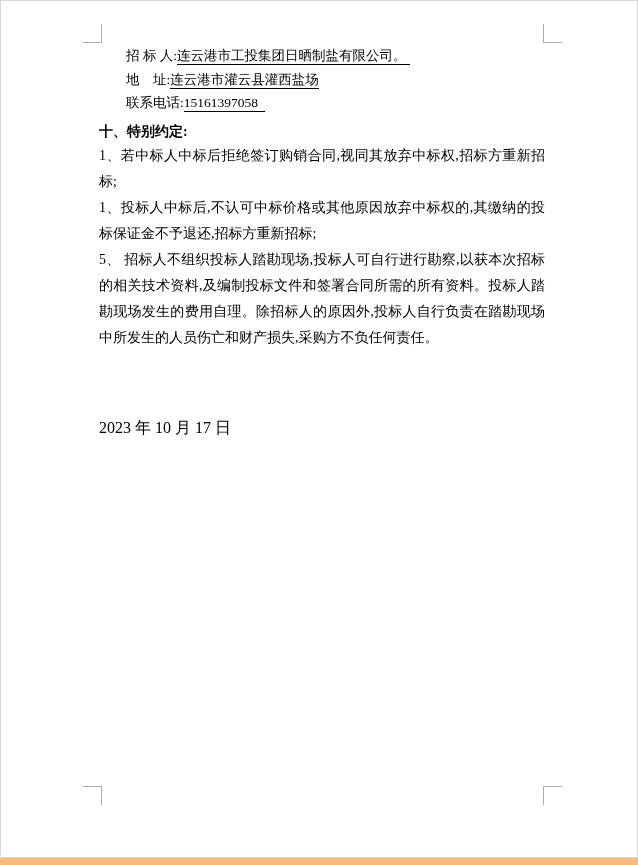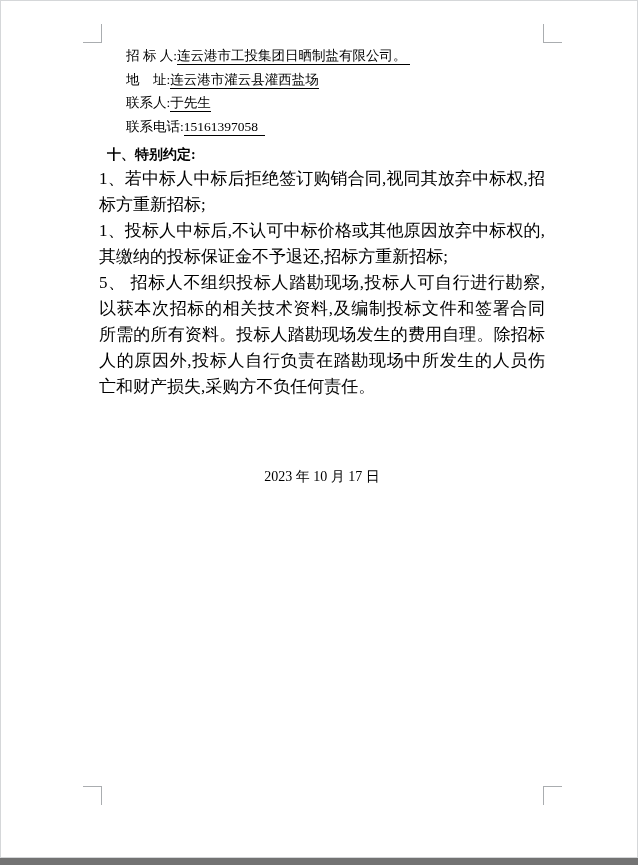--- a/index.html
+++ b/index.html
@@ -1,19 +1,19 @@
 <!DOCTYPE html>
 <html><head>
 <meta charset="utf-8">
 <style>
   html,body{margin:0;padding:0;}
   .canvas{
     position:relative;
     width:638px;height:865px;
-    background:#737373;
+    background:#fdba74;
     font-family:"Liberation Serif","DejaVu Serif",serif;
     color:#000;
     overflow:hidden;
   }
   .page{
     position:absolute;left:0;top:0;
     width:638px;height:858px;
     box-sizing:border-box;
     background:#ffffff;
     border:1px solid #d5d7d9;
@@ -26,50 +26,48 @@
   .crop.br{left:542px;top:785px;border-left-width:1px;border-top-width:1px;}
 
   .content{position:absolute;left:98px;top:41px;width:446px;}
 
   .contact{padding:2px 0 0 27px;font-size:13.5px;line-height:23.5px;}
   .contact-row{white-space:pre;}
   .contact-row .lbl{white-space:pre;}
   .contact-row .u{border-bottom:1px solid #000;padding-bottom:1px;white-space:pre;}
 
   .heading{
-    margin:6px 0 0 8px;
+    margin:6px 0 0 0;
     font-size:14px;font-weight:bold;line-height:22px;
   }
   .clause{
-    margin:0;font-size:17px;line-height:26px;
+    margin:0;font-size:14px;line-height:26px;
     text-align:justify;text-justify:inter-ideograph;
   }
   .date-line{
     margin-top:64px;
-    text-align:center;
-    font-size:14px;line-height:26px;
+    font-size:16px;line-height:26px;
   }
 </style>
 </head>
 <body>
 
 <div class="canvas">
   <div class="page">
 
     <div class="crop tl"></div>
     <div class="crop tr"></div>
     <div class="crop bl"></div>
     <div class="crop br"></div>
 
     <div class="content">
 
       <div class="contact">
         <div class="contact-row"><span class="lbl">招 标 人:</span><span class="u">连云港市工投集团日晒制盐有限公司。 </span></div>
         <div class="contact-row"><span class="lbl">地    址:</span><span class="u">连云港市灌云县灌西盐场</span></div>
-        <div class="contact-row"><span class="lbl">联系人:</span><span class="u">于先生</span></div>
         <div class="contact-row"><span class="lbl">联系电话:</span><span class="u">15161397058  </span></div>
       </div>
 
       <h2 class="heading">十、特别约定:</h2>
 
       <p class="clause">1、若中标人中标后拒绝签订购销合同,视同其放弃中标权,招标方重新招标;</p>
       <p class="clause">1、投标人中标后,不认可中标价格或其他原因放弃中标权的,其缴纳的投标保证金不予退还,招标方重新招标;</p>
       <p class="clause">5、 招标人不组织投标人踏勘现场,投标人可自行进行勘察,以获本次招标的相关技术资料,及编制投标文件和签署合同所需的所有资料。投标人踏勘现场发生的费用自理。除招标人的原因外,投标人自行负责在踏勘现场中所发生的人员伤亡和财产损失,采购方不负任何责任。</p>
 
       <div class="date-line">2023 年 10 月 17 日</div>

